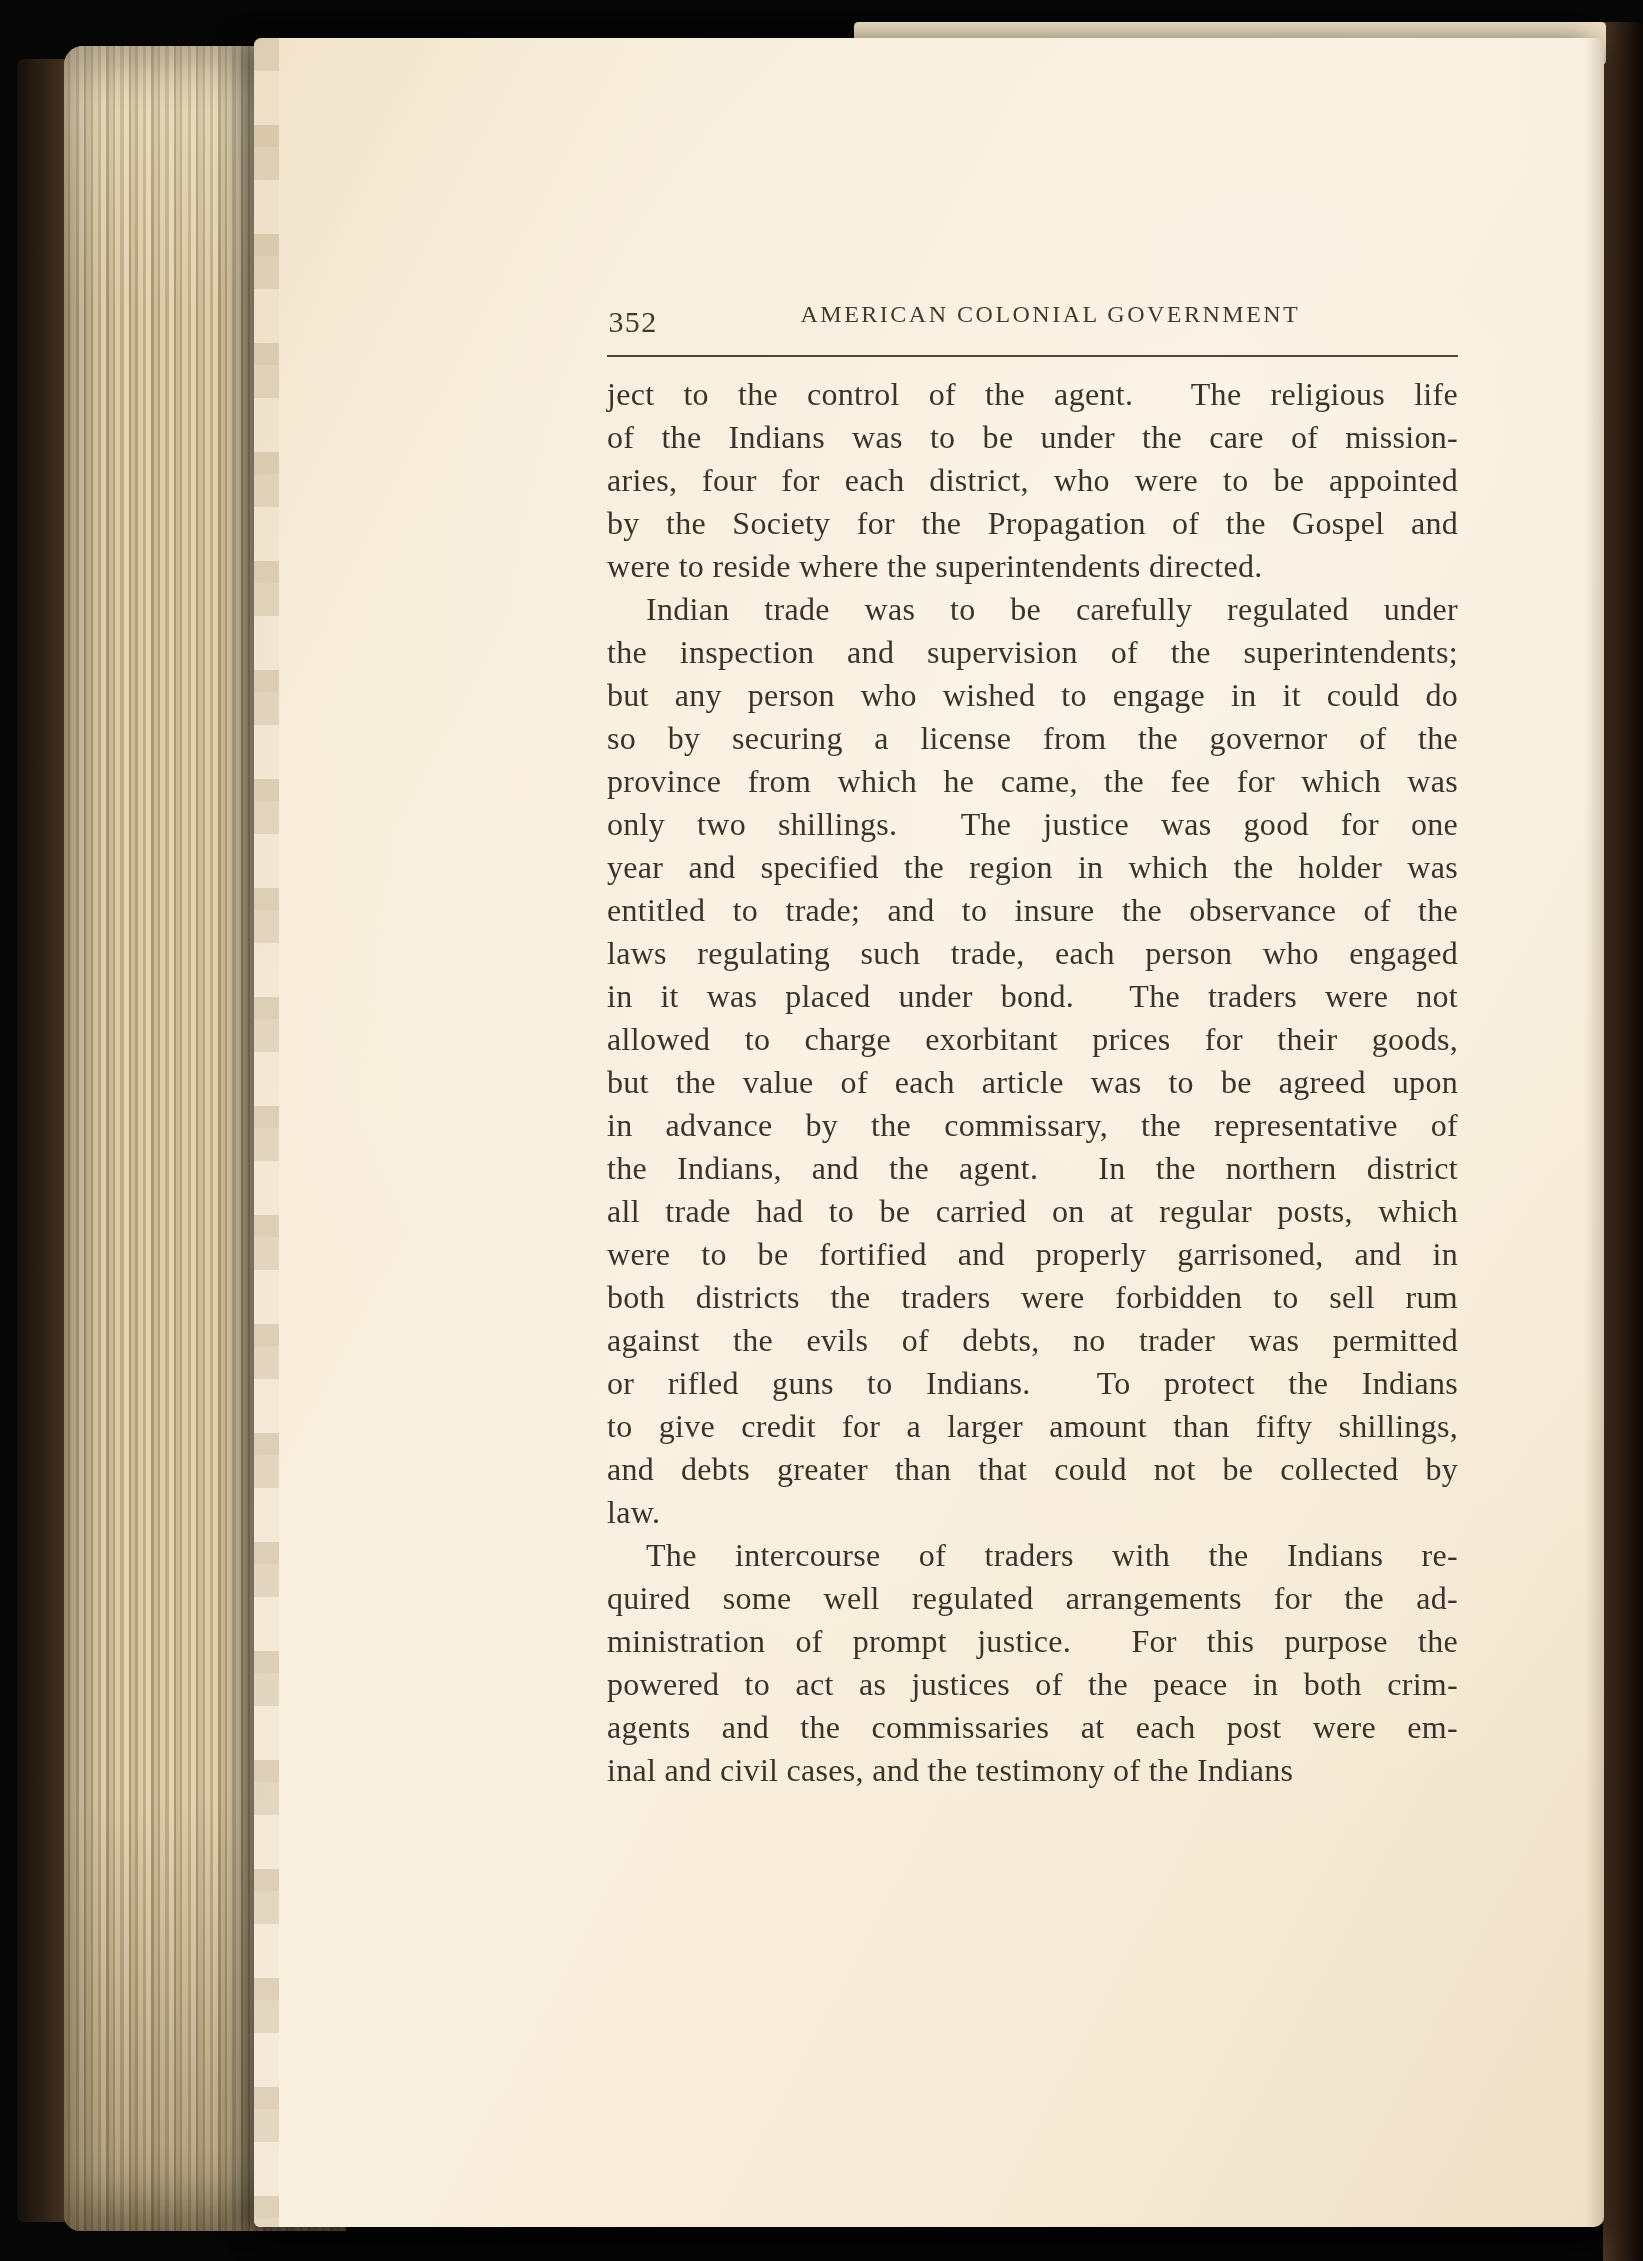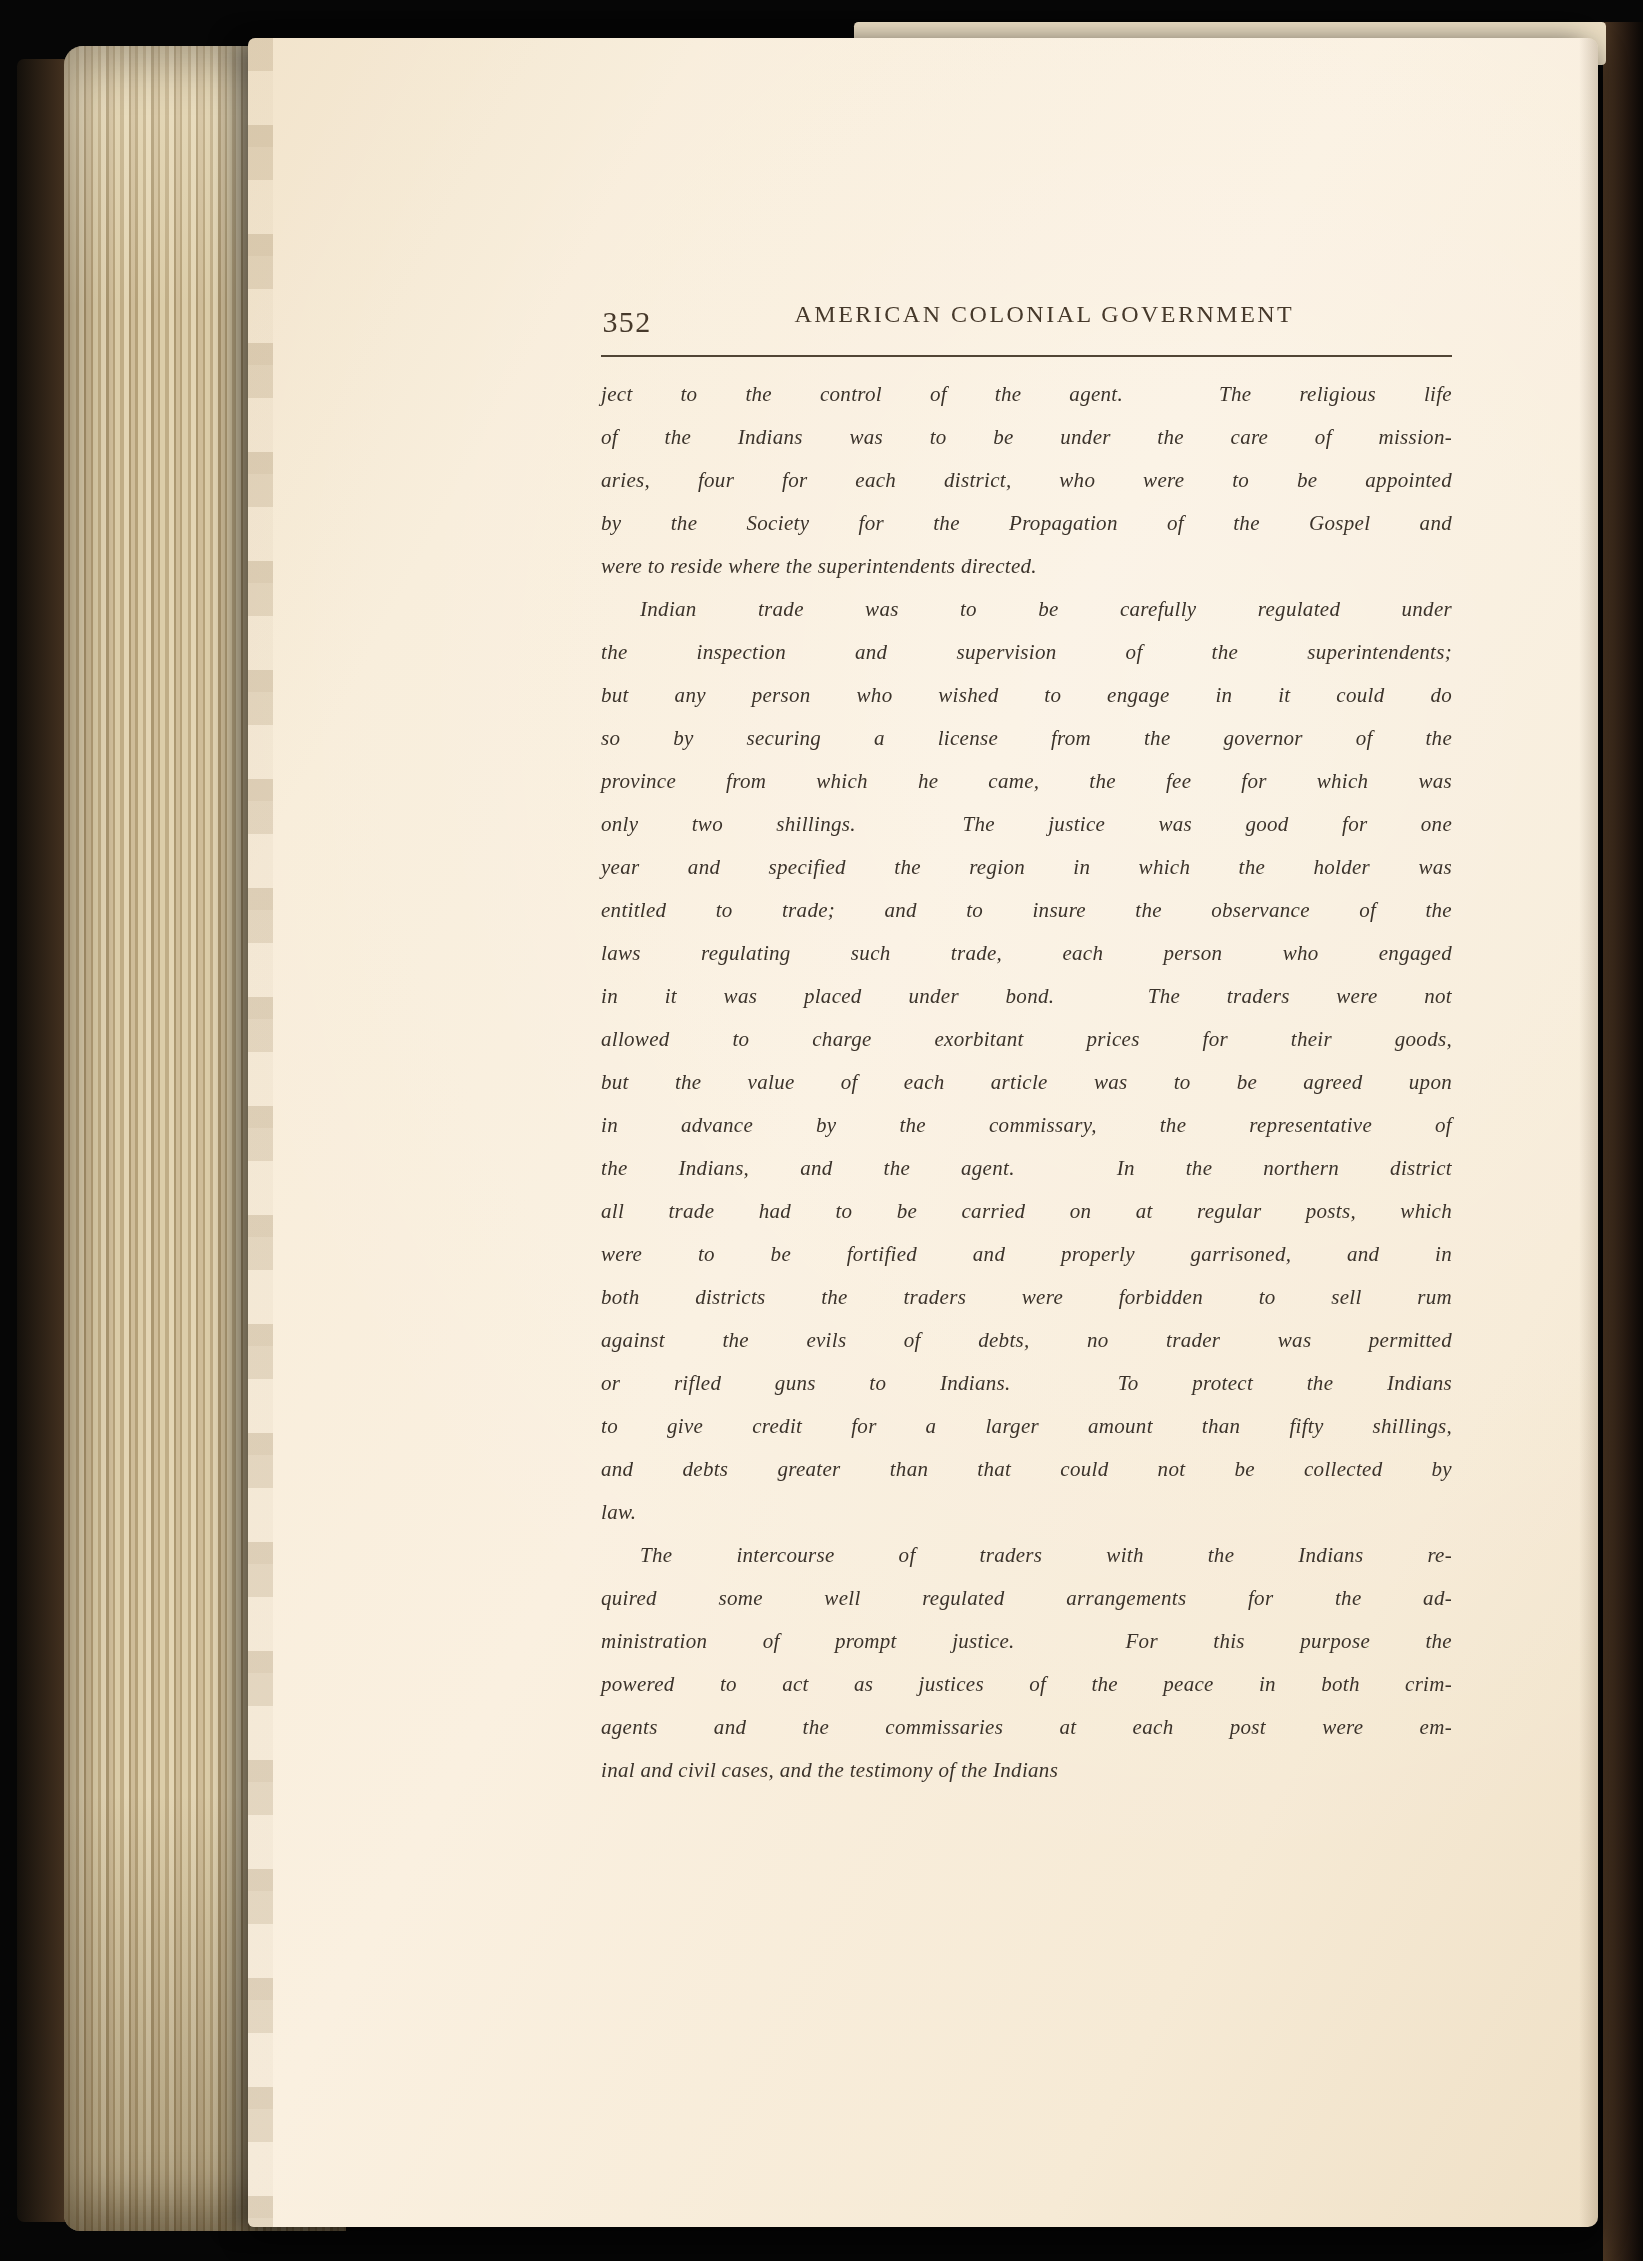--- a/index.html
+++ b/index.html
@@ -66,21 +66,21 @@
     left: 854px;
     top: 22px;
     width: 752px;
     height: 43px;
     background: #e9dcc2;
     border-radius: 4.3px;
   }
   
   .page {
     position: absolute;
-    left: 248px;
+    left: 254px;
     top: 38px;
     width: 1350px;
     height: 2189px;
     background:
       radial-gradient(ellipse 140% 100% at 70% 30%, rgba(255,255,255,0.25) 0%, rgba(255,255,255,0) 55%),
       linear-gradient(118deg, #f2e4cc 0%, #f8edda 18%, #faf0e0 45%, #f6ead5 78%, #efe0c6 100%);
     border-radius: 7.2px 10px 10px 5.8px;
     box-shadow:
       -16px 0 24.6px rgba(0,0,0,0.35),
       0 13px 29px rgba(0,0,0,0.45);
@@ -140,28 +140,27 @@
     white-space: nowrap;
   }
   .header-rule {
     height: 2.2px;
     background: #514535;
     margin-top: 8.7px;
     margin-bottom: 16px;
   }
   .para { margin: 0; }
   .line {
-    font-size: 21px;
+    font-size: 32px;
     line-height: 43px;
     letter-spacing: 0.3px;
     white-space: pre-wrap;
     text-align: justify;
     text-align-last: justify;
     color: #3b332b;
-    font-style: italic;
   }
   .line.last {
     text-align-last: left;
   }
   .para.indent .line:first-child {
     text-indent: 39px;
   }
 </style>
 </head>
 <body>

